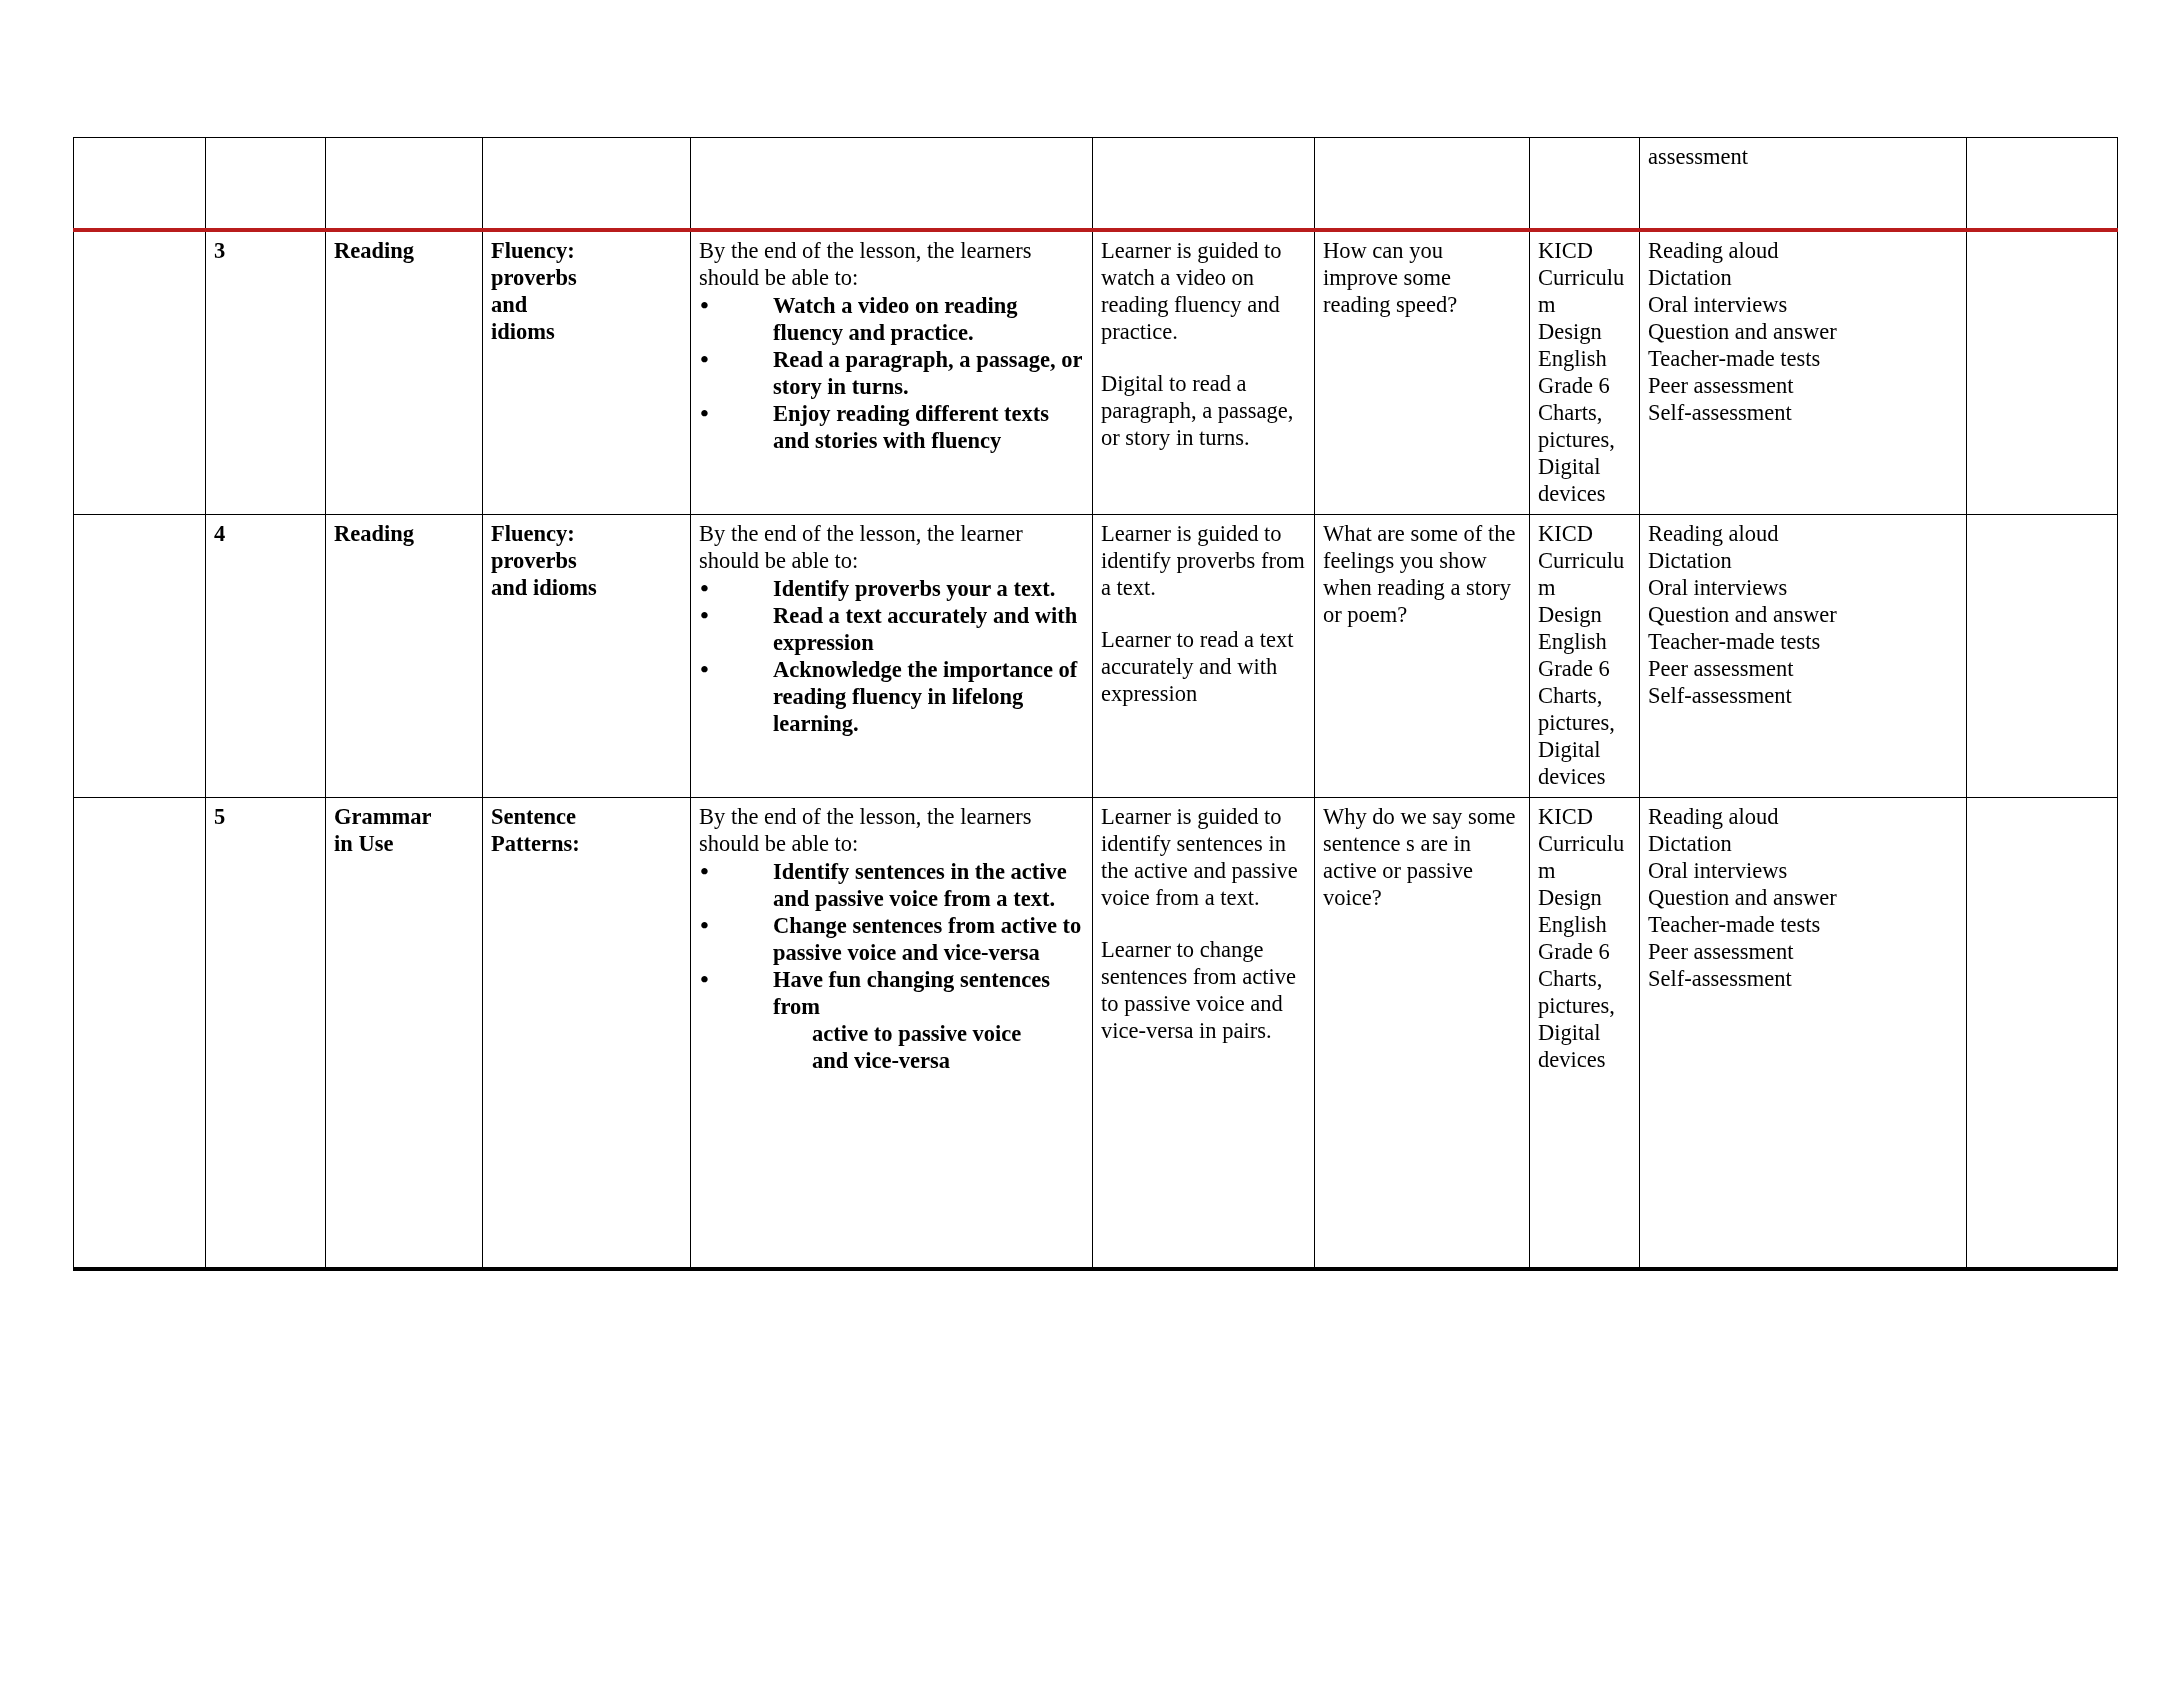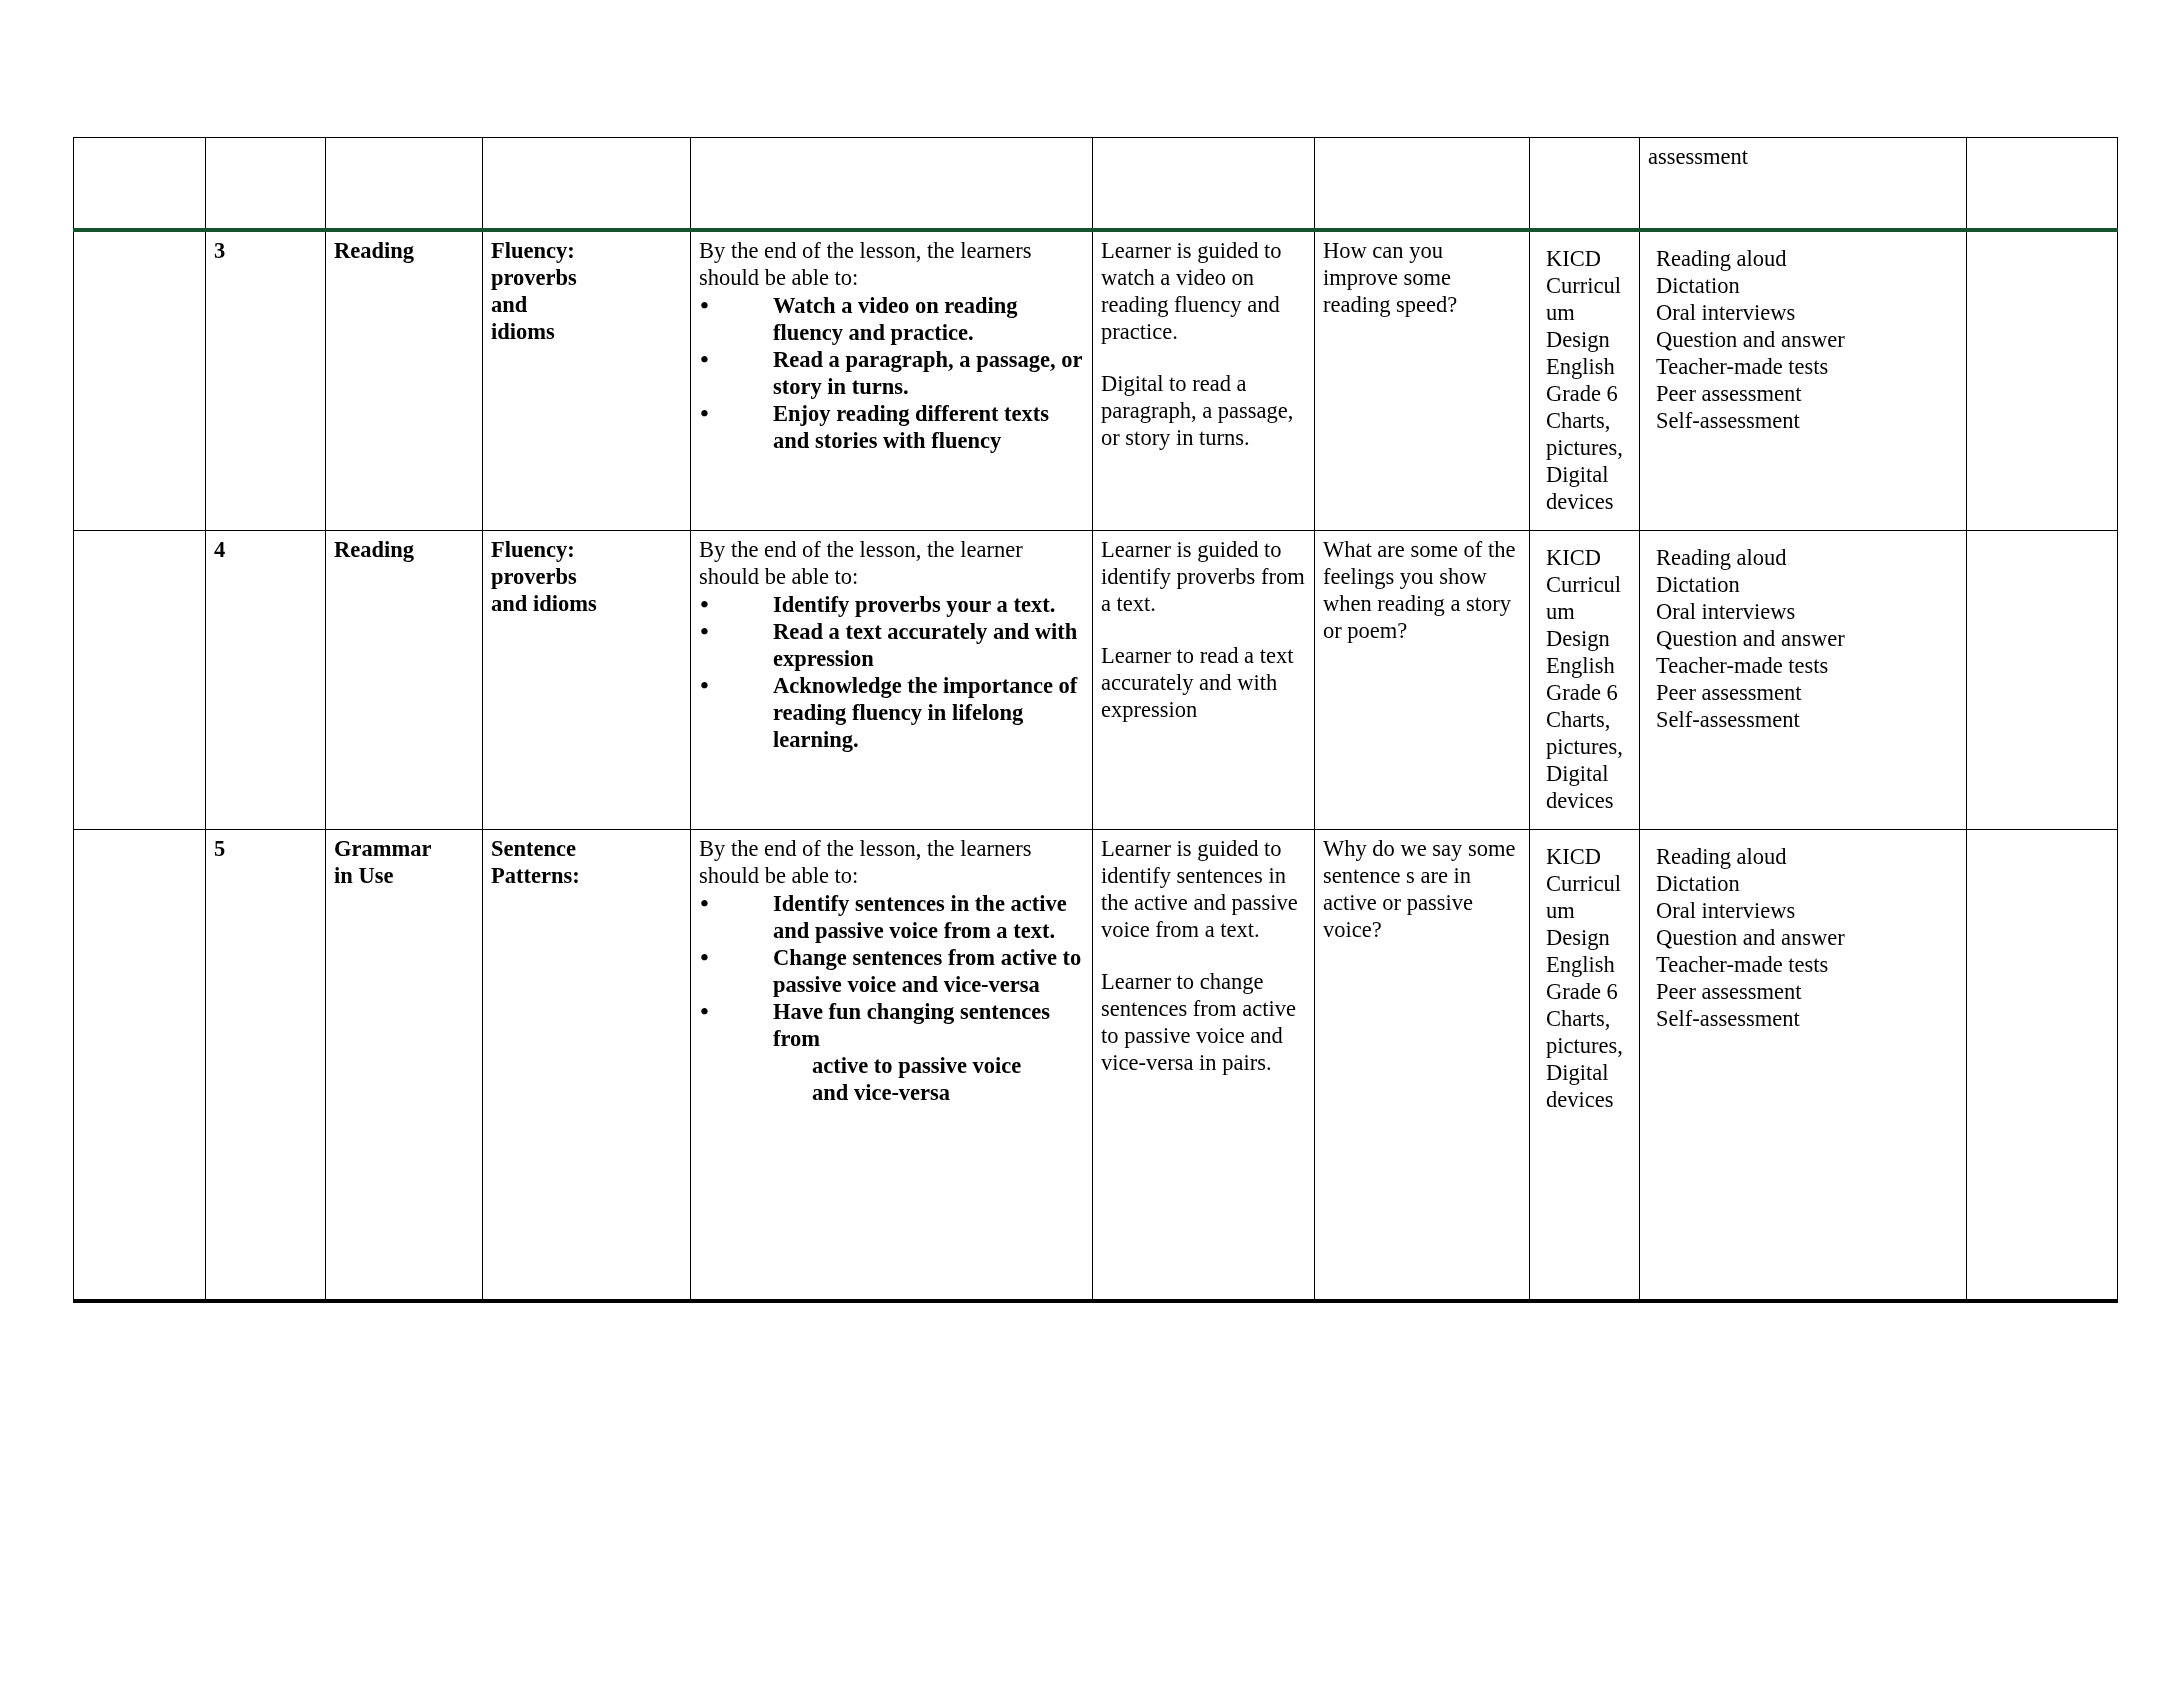--- a/index.html
+++ b/index.html
@@ -38,21 +38,21 @@
     vertical-align: top;
     padding: 5.3px 6.6px 6.6px 8px;
     font-size: 22.5px;
     line-height: 1.20;
     word-wrap: break-word;
     overflow-wrap: break-word;
   }
 
   
   tr.row-partial td {
-    border-bottom: 4px solid #14532d;
+    border-bottom: 4px solid #b91c1c;
   }
   
   tr.row-last td {
     border-bottom: 4.6px solid #000000;
   }
 
   
   col.c-week      { width: 132px; }
   col.c-lsn       { width: 120px; }
   col.c-strand    { width: 157px; }
@@ -96,21 +96,21 @@
   
   ul.objectives > li .cont {
     display: block;
     margin-left: 39px;
   }
 
   .stack-line { display: block; }
   .gap { display: block; height: 25px; }
 
   .plainlist {
-    margin: 8px; padding: 0; list-style: none;
+    margin: 0; padding: 0; list-style: none;
   }
   .plainlist li { margin: 0; padding: 0; }
 
   .partial-text {
     font-size: 22.5px;
     line-height: 1.20;
   }
 </style>
 </head>
 <body>

